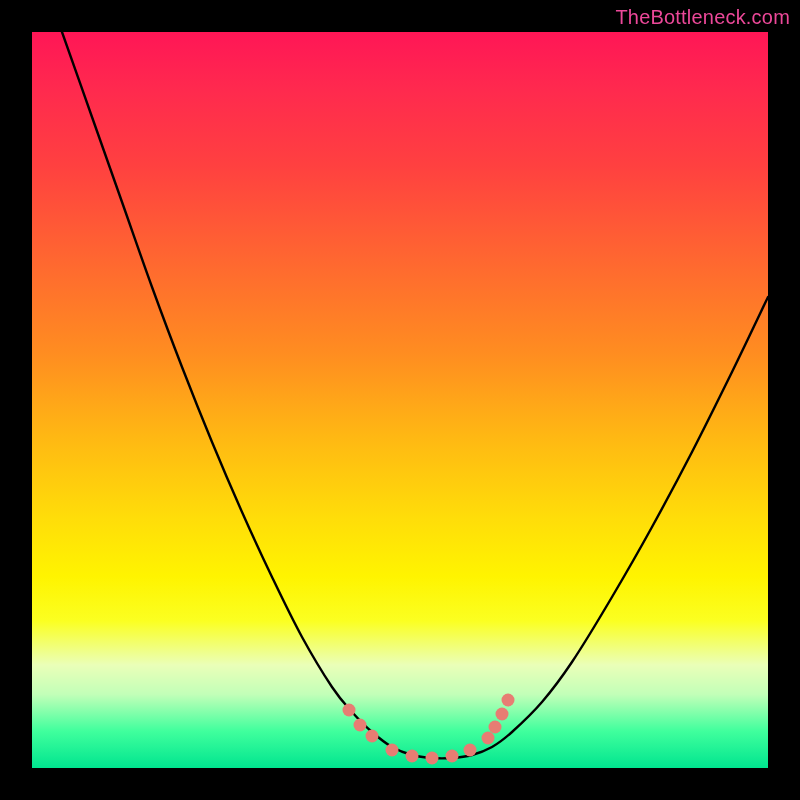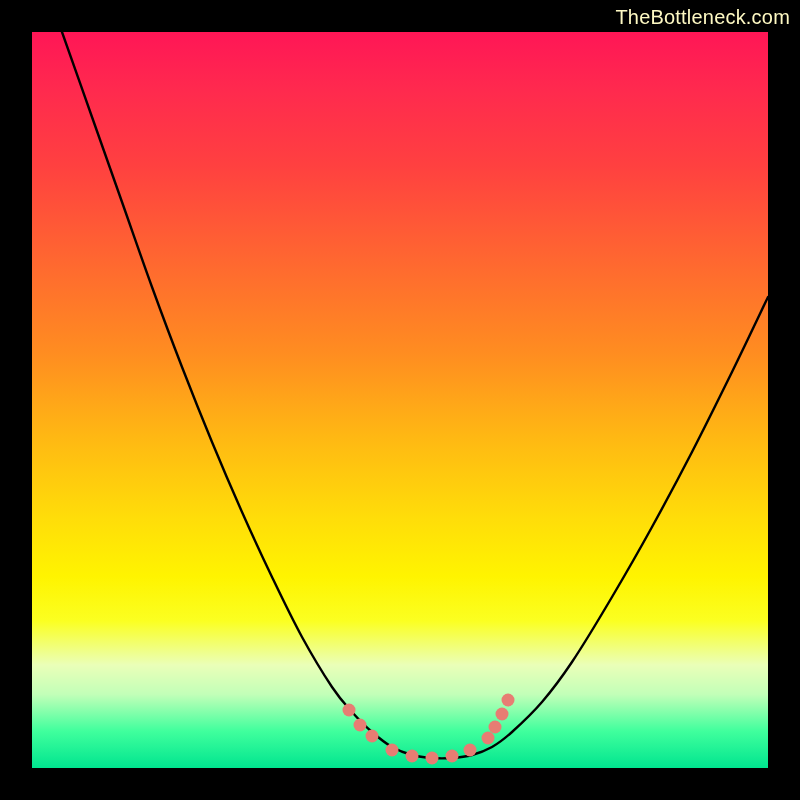--- a/index.html
+++ b/index.html
@@ -37,21 +37,21 @@
       #eaffb8 86%,
       #c2ffb8 90%,
       #40ff9d 95%,
       #00e58f 100%
     );
   }
   .watermark {
     position: absolute;
     top: 6px;
     right: 10px;
-    color: #fef9c3;
+    color: #ec4899;
     font-size: 20px;
     font-weight: 500;
     letter-spacing: 0.2px;
     user-select: none;
   }
   svg.curve {
     position: absolute;
     inset: 0;
   }
 </style>

